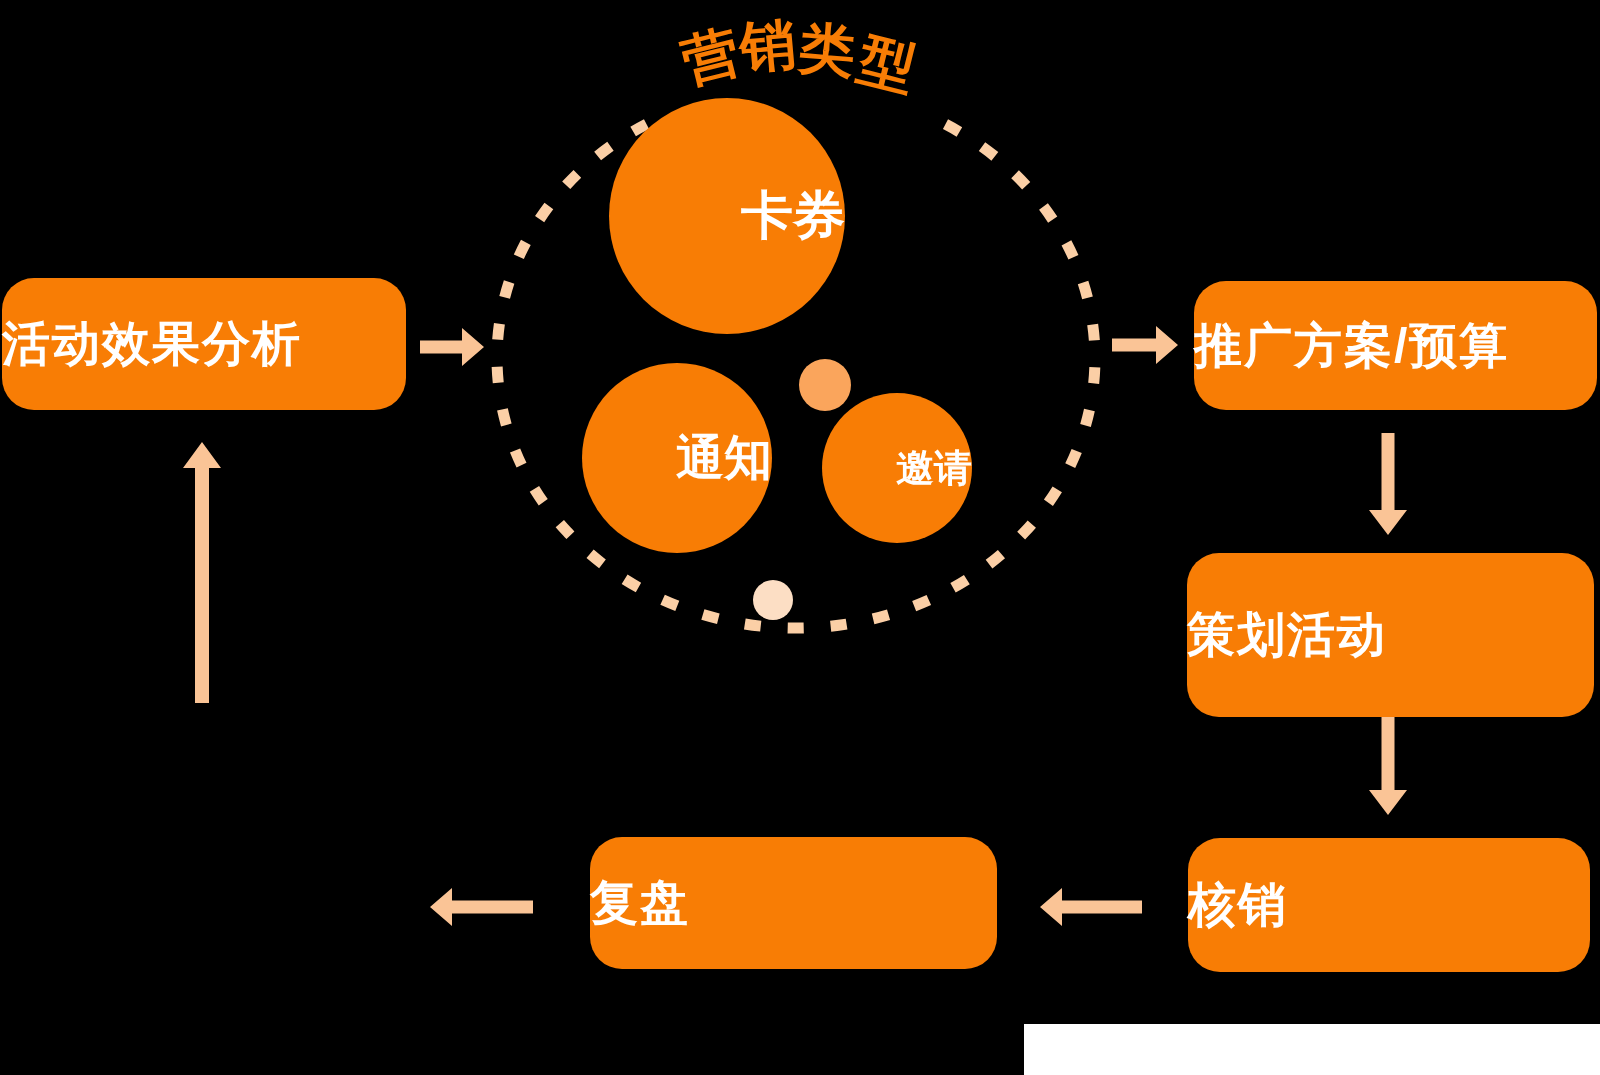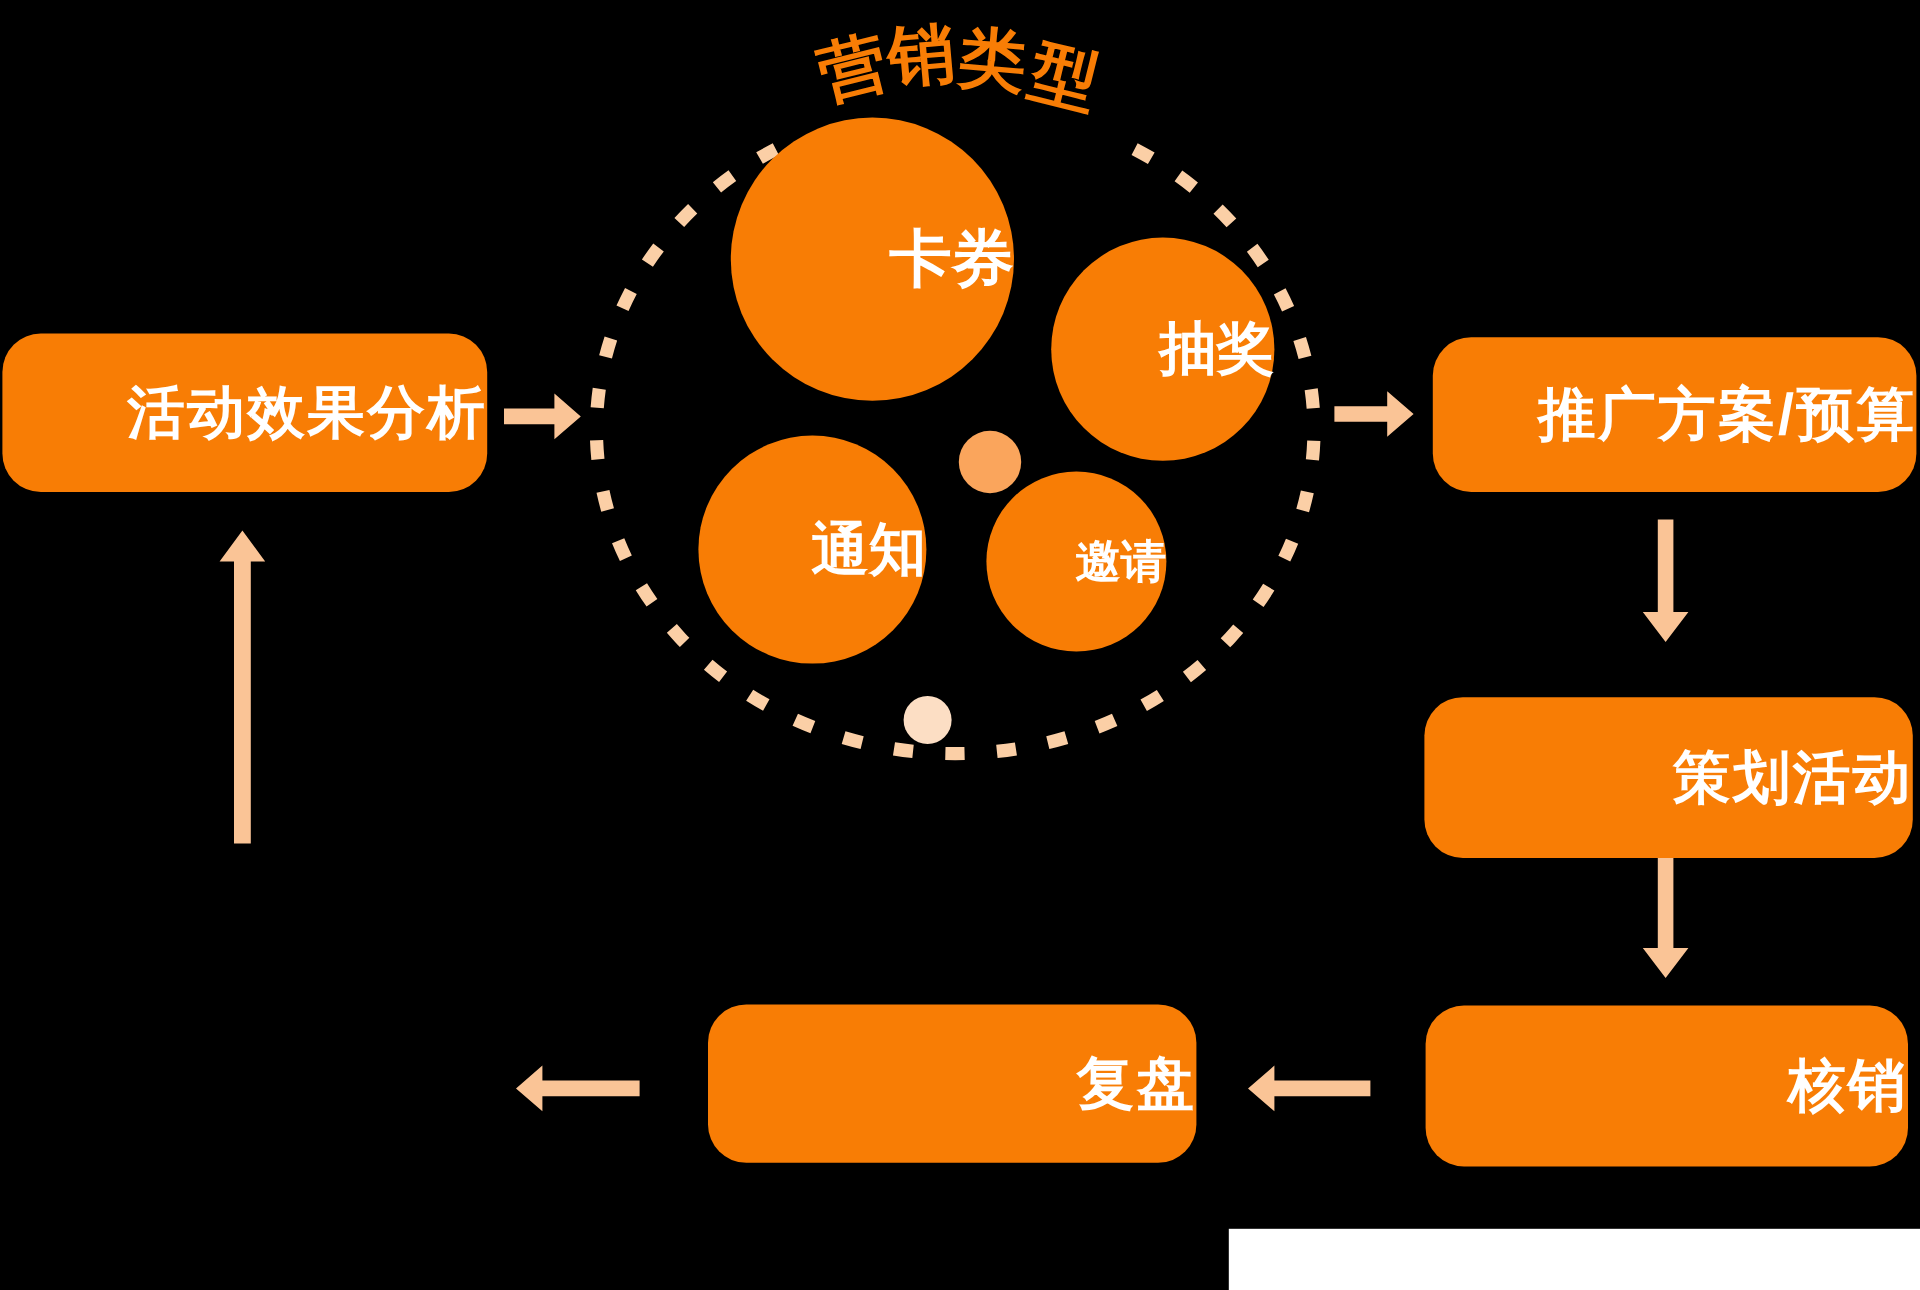--- a/index.html
+++ b/index.html
@@ -11,21 +11,21 @@
     font-family:"Liberation Sans","DejaVu Sans",sans-serif;
   }
   .overlay{position:absolute;left:0;top:0;z-index:2;}
   .dash-arc{fill:none;stroke:var(--dash,#FBCFA6);stroke-width:11;stroke-dasharray:16 27;}
   .arrow{fill:var(--arrow,#FAC496);}
   .box{
     position:absolute;z-index:3;
     background:var(--orange,#F87D05);
     border-radius:32px;
     color:var(--text,#fff);
-    display:flex;align-items:center;justify-content:flex-end;
+    display:flex;align-items:center;justify-content:flex-start;
     font-weight:bold;font-size:48px;letter-spacing:2px;
   }
   .bubble{
     position:absolute;z-index:3;
     background:var(--orange,#F87D05);
     border-radius:50%;
     color:var(--text,#fff);
     display:flex;align-items:center;justify-content:flex-end;
     font-weight:bold;
   }
@@ -65,39 +65,36 @@
   </svg>
 
   <span class="tchar" style="left:711px;top:58px;transform:translate(-50%,-50%) rotate(-14deg);">营</span>
   <span class="tchar" style="left:768px;top:47px;transform:translate(-50%,-50%) rotate(-5deg);">销</span>
   <span class="tchar" style="left:827px;top:51px;transform:translate(-50%,-50%) rotate(5deg);">类</span>
   <span class="tchar" style="left:887px;top:65px;transform:translate(-50%,-50%) rotate(14deg);">型</span>
 
   <div class="bubble" style="left:609px;top:98px;width:236px;height:236px;font-size:52px;">
     <span>卡券</span>
   </div>
-  <div class="bubble" style="left:876px;top:198px;width:186px;height:186px;font-size:48px;">
-    <span>抽奖</span>
-  </div>
   <div class="bubble" style="left:582px;top:363px;width:190px;height:190px;font-size:48px;">
     <span>通知</span>
   </div>
   <div class="bubble" style="left:822px;top:393px;width:150px;height:150px;font-size:38px;">
     <span>邀请</span>
   </div>
   <div class="dot dot-mid" style="left:799px;top:359px;width:52px;height:52px;"></div>
   <div class="dot dot-light" style="left:753px;top:580px;width:40px;height:40px;"></div>
 
   <div class="box" style="left:2px;top:278px;width:404px;height:132px;">
     <span>活动效果分析</span>
   </div>
   <div class="box" style="left:1194px;top:281px;width:403px;height:129px;">
     <span>推广方案/预算</span>
   </div>
-  <div class="box" style="left:1187px;top:553px;width:407px;height:134px;margin-top:28px;">
+  <div class="box" style="left:1187px;top:553px;width:407px;height:164px;">
     <span>策划活动</span>
   </div>
   <div class="box" style="left:1188px;top:838px;width:402px;height:134px;">
     <span>核销</span>
   </div>
   <div class="box" style="left:590px;top:837px;width:407px;height:132px;">
     <span>复盘</span>
   </div>
 
 

